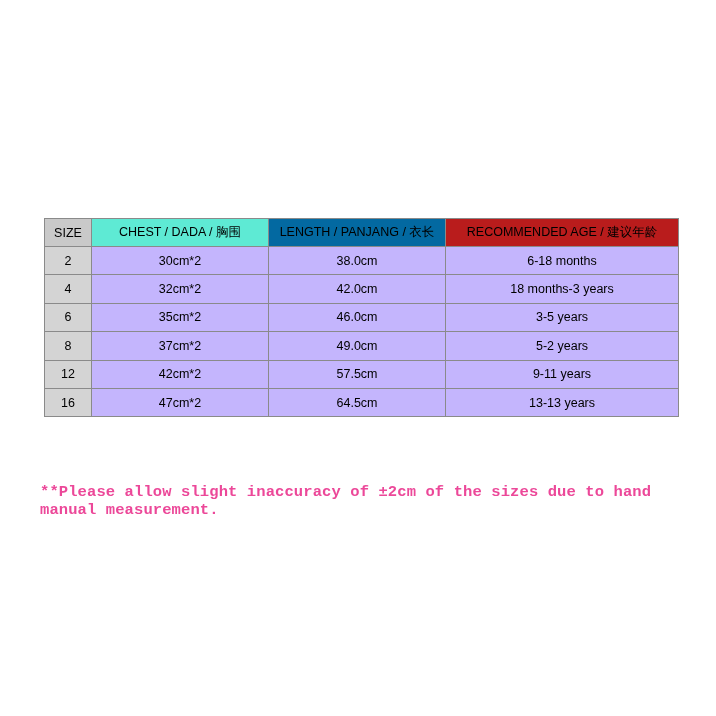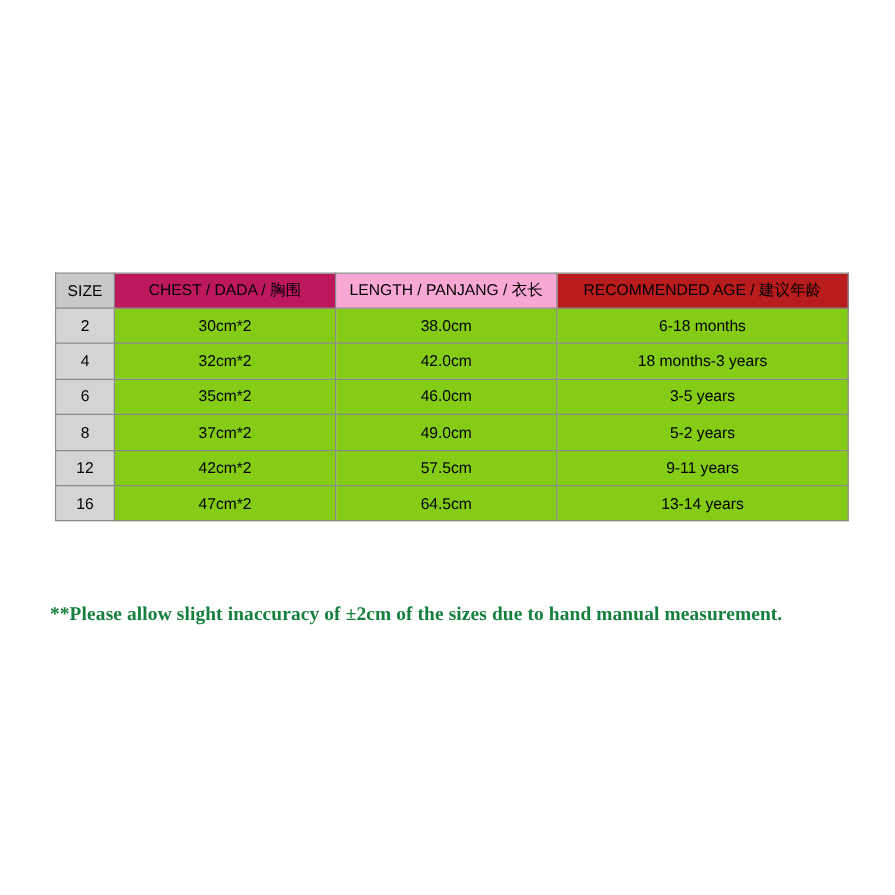--- a/index.html
+++ b/index.html
@@ -48,52 +48,52 @@
     height: 27.4px;
     font-weight: normal;
   }
   th.col-size {
     width: 46px;
     background: #c9c9c9;
     font-size: 11.5px;
   }
   th.col-chest {
     width: 176px;
-    background: #be185d;
+    background: #5eead4;
     font-size: 12.5px;
   }
   th.col-length {
     width: 176px;
-    background: #f9a8d4;
+    background: #0369a1;
     font-size: 12.5px;
   }
   th.col-age {
     width: 232px;
     background: #b91c1c;
     font-size: 12.5px;
   }
   td.cell-size {
     background: #d4d4d4;
     font-size: 12px;
   }
   td.cell-chest,
   td.cell-length,
   td.cell-age {
-    background: #84cc16;
+    background: #c4b5fd;
     font-size: 12.5px;
   }
   .note {
     position: absolute;
     left: 40px;
     top: 483px;
     width: 640px;
-    font-family: Liberation Serif, serif;
+    font-family: Liberation Mono, monospace;
     font-size: 15.5px;
     font-weight: bold;
-    color: #15803d;
+    color: #ec4899;
     letter-spacing: 0.1px;
   }
 </style>
 </head>
 <body>
 
 <div class="page">
 
   <div class="size-table-wrap">
     <table class="size-table">
@@ -133,21 +133,21 @@
         <tr>
           <td class="cell-size">12</td>
           <td class="cell-chest">42cm*2</td>
           <td class="cell-length">57.5cm</td>
           <td class="cell-age">9-11 years</td>
         </tr>
         <tr>
           <td class="cell-size">16</td>
           <td class="cell-chest">47cm*2</td>
           <td class="cell-length">64.5cm</td>
-          <td class="cell-age">13-14  years</td>
+          <td class="cell-age">13-13  years</td>
         </tr>
       </tbody>
     </table>
   </div>
 
   <div class="note">**Please allow slight inaccuracy of ±2cm of the sizes due to hand manual measurement.</div>
 
 </div>
 
 </body></html>

